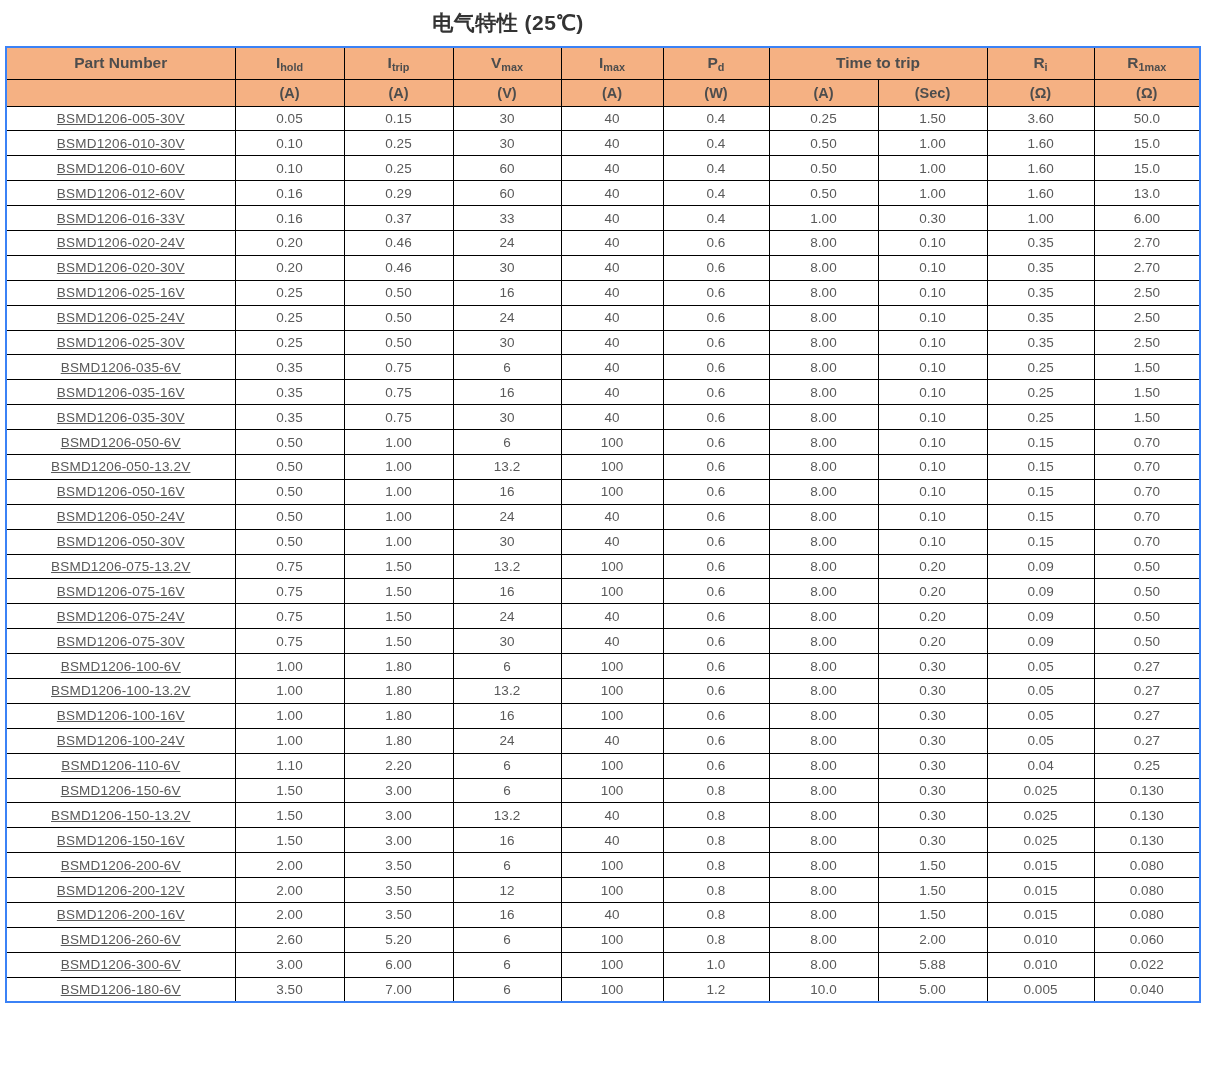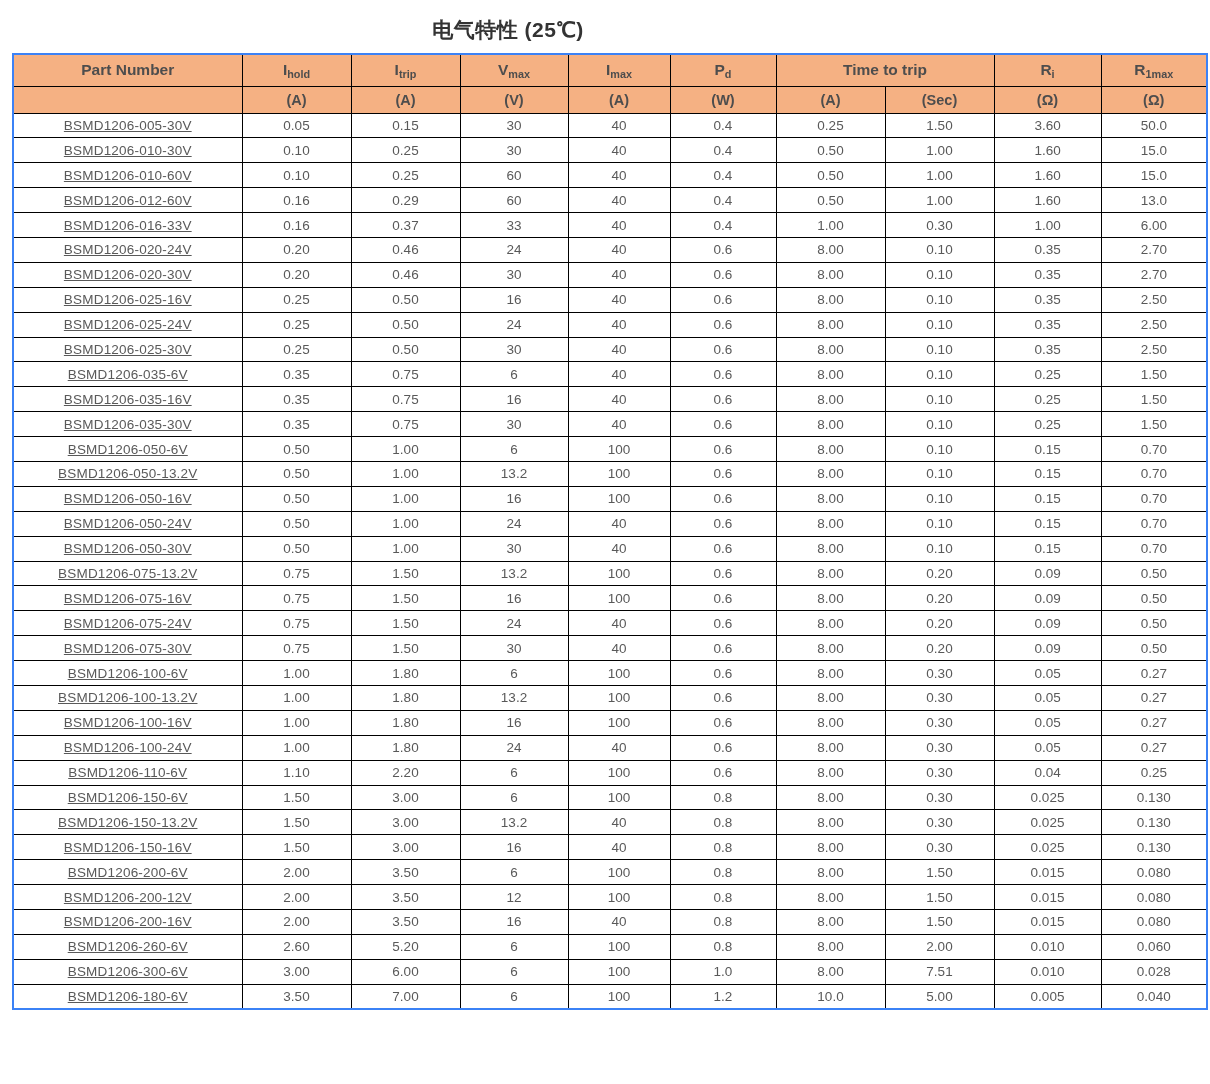--- a/index.html
+++ b/index.html
@@ -8,21 +8,21 @@
     background: #ffffff;
     width: 1210px;
     height: 1084px;
     overflow: hidden;
     font-family: "Liberation Sans", sans-serif;
   }
   .page {
     width: 1016px;
     height: 1084px;
     box-sizing: border-box;
-    padding: 12px;
+    padding: 5px;
   }
   .title {
     text-align: center;
     font-size: 21px;
     font-weight: bold;
     color: #333333;
     margin: 4px 0 9px 0;
     letter-spacing: 0.5px;
   }
   table.spec {
@@ -521,23 +521,23 @@
           <td>0.060</td>
         </tr>
         <tr>
           <td class="pn">BSMD1206-300-6V</td>
           <td>3.00</td>
           <td>6.00</td>
           <td>6</td>
           <td>100</td>
           <td>1.0</td>
           <td>8.00</td>
-          <td>7.51</td>
+          <td>5.88</td>
           <td>0.010</td>
-          <td>0.028</td>
+          <td>0.022</td>
         </tr>
         <tr>
           <td class="pn">BSMD1206-180-6V</td>
           <td>3.50</td>
           <td>7.00</td>
           <td>6</td>
           <td>100</td>
           <td>1.2</td>
           <td>10.0</td>
           <td>5.00</td>

